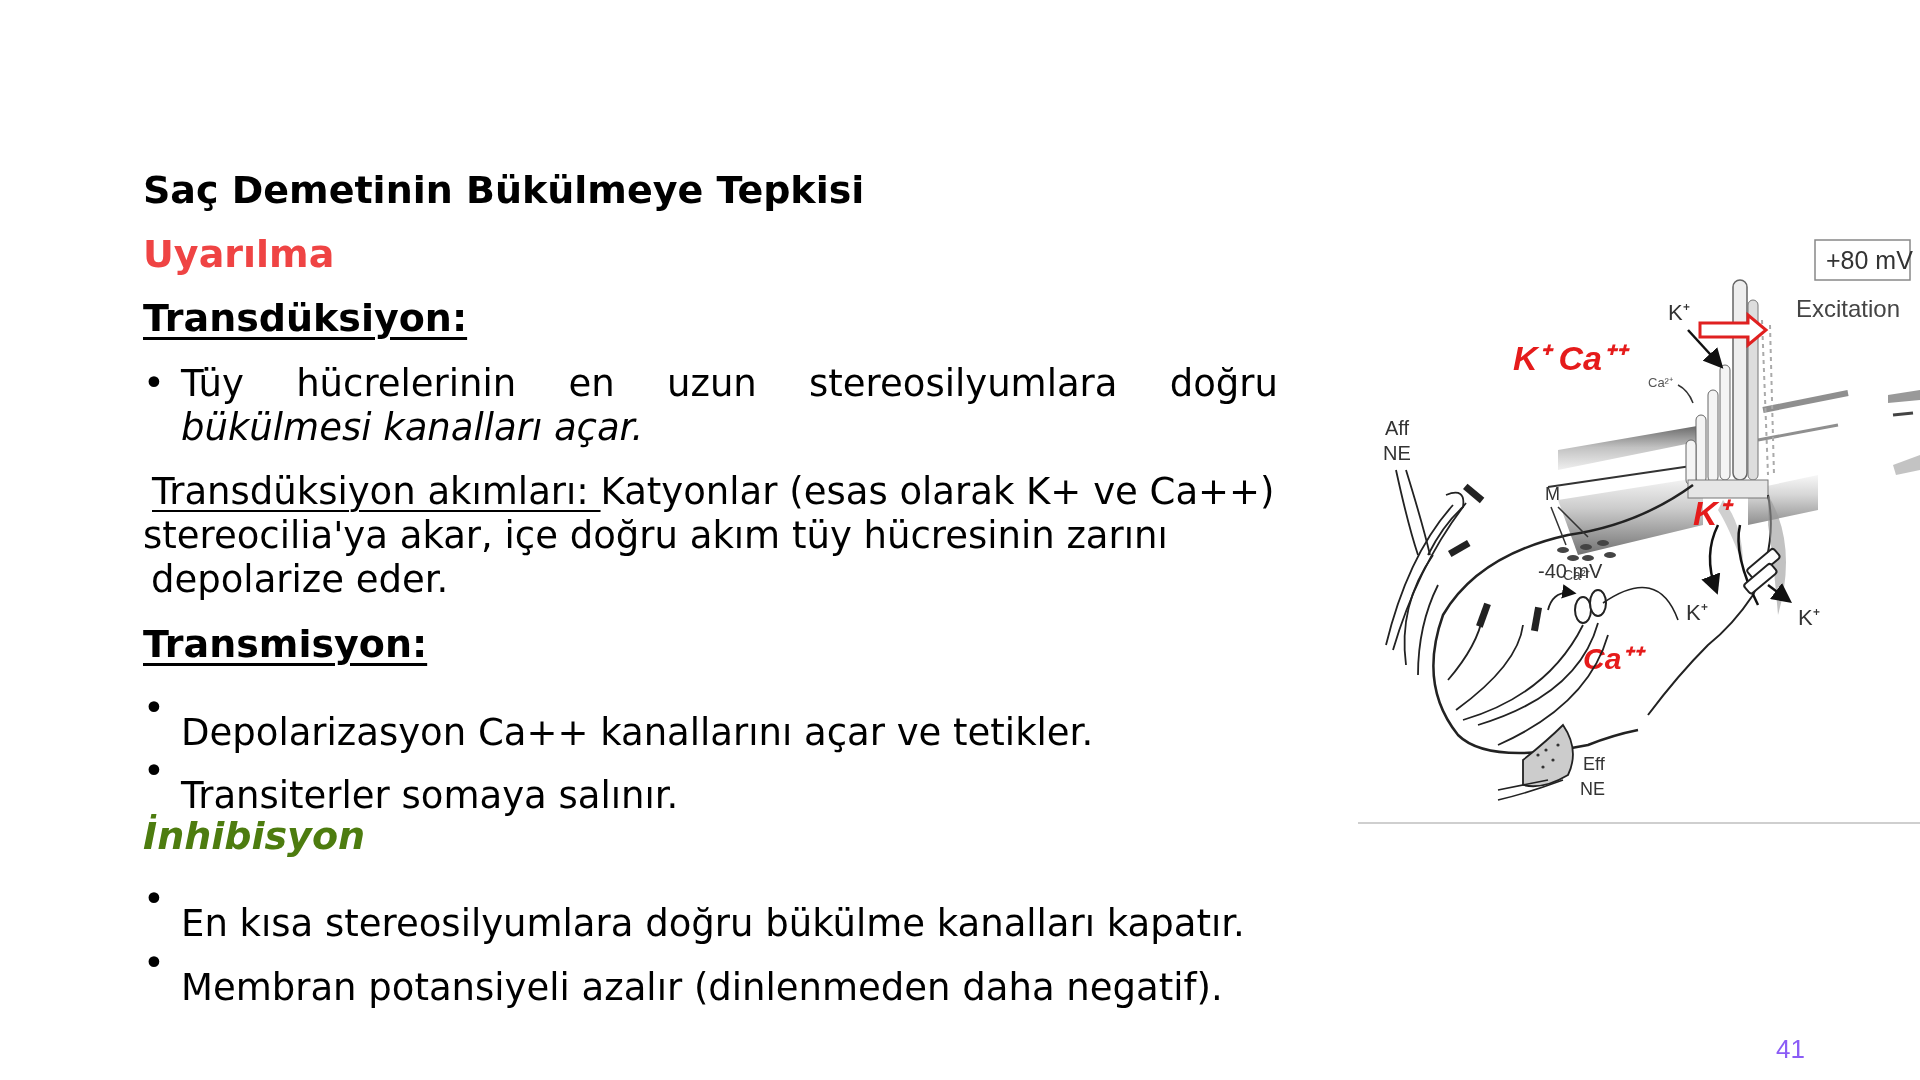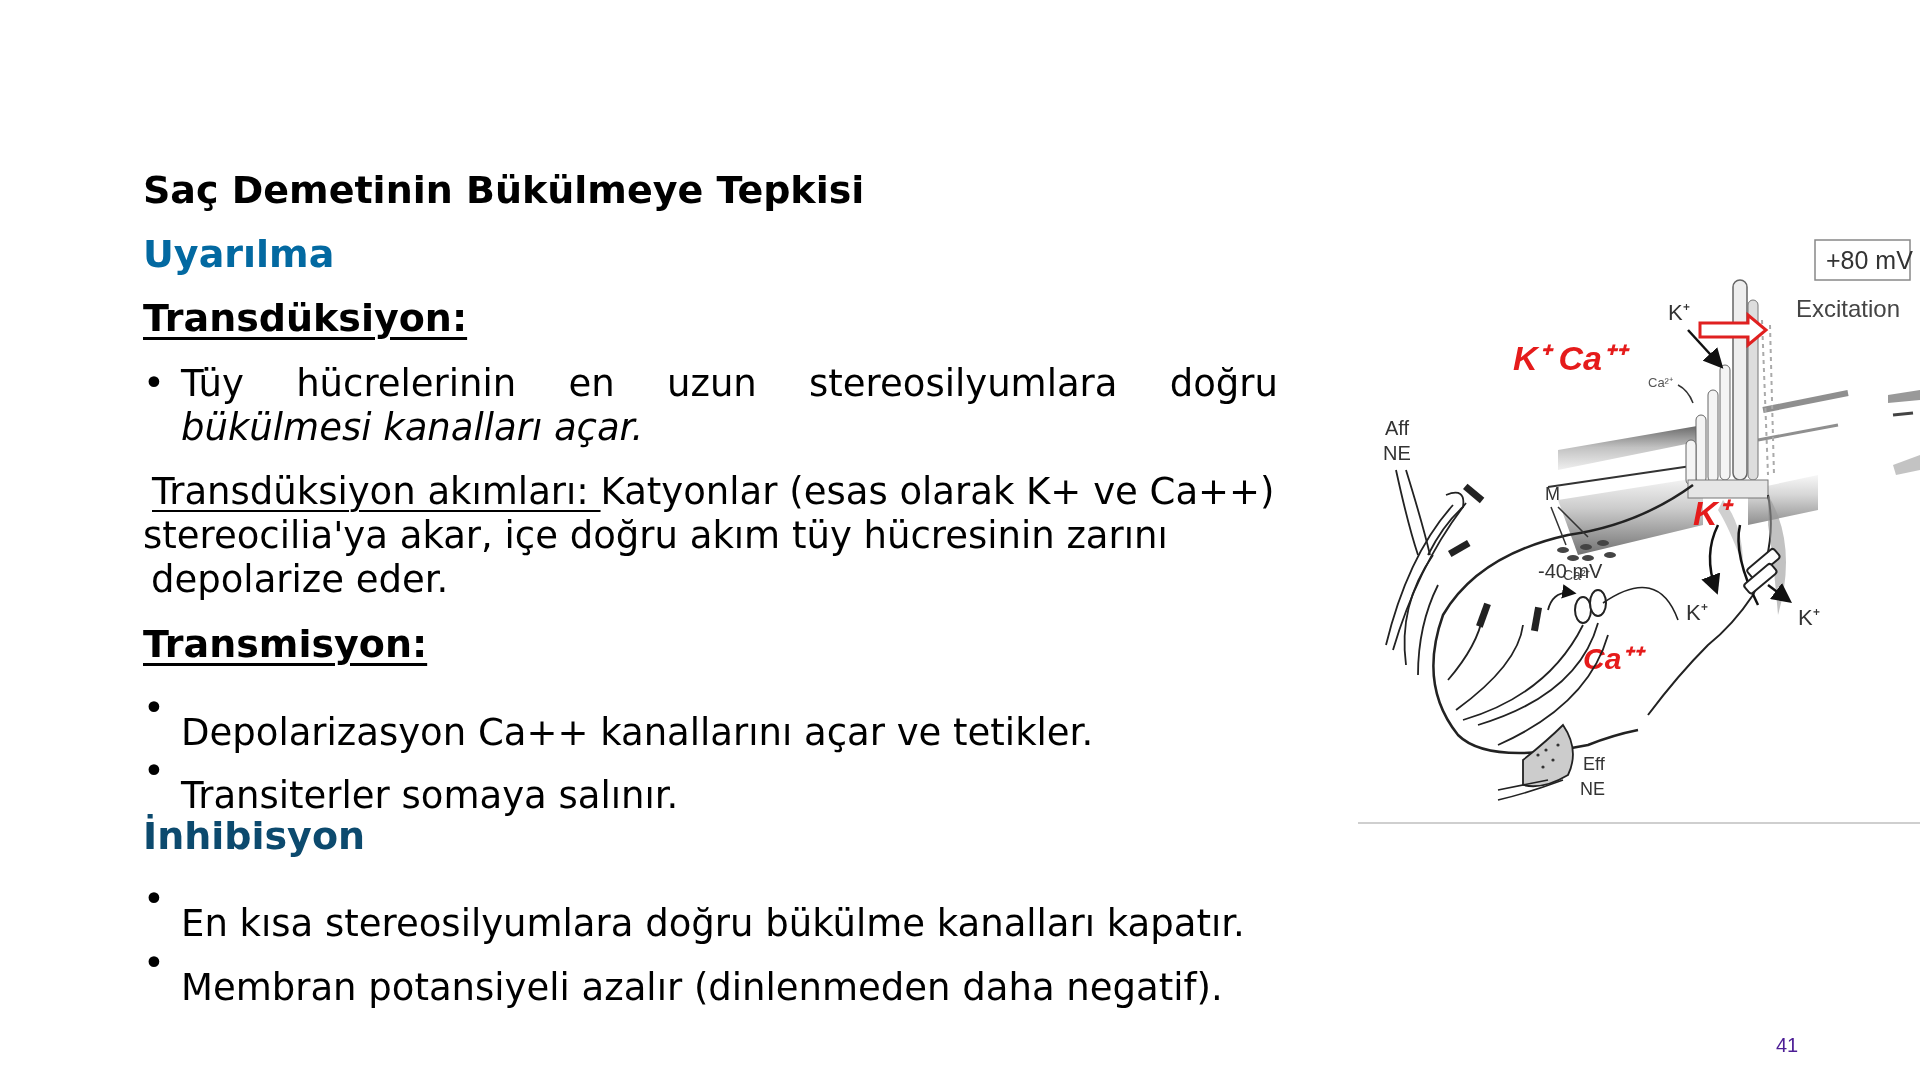--- a/index.html
+++ b/index.html
@@ -3,34 +3,34 @@
   <meta charset="utf-8">
   <style>
     html, body { margin: 0; padding: 0; }
     body {
       width: 1920px; height: 1080px; background: #ffffff; position: relative; overflow: hidden;
       font-family: "DejaVu Sans", sans-serif; color: #000;
     }
     .slide { position: absolute; left: 0; top: 0; width: 1540px; height: 1080px; }
     .line { position: absolute; left: 143px; white-space: nowrap; font-size: 37px; line-height: 44px; }
     .heading { font-weight: bold; font-size: 38px; }
-    .red { color: #0369a1; text-align: center; }
-    .blue { color: #0c4a6e; }
+    .red { color: #ef4444; text-align: center; }
+    .blue { color: #4d7c0f; font-style: italic; }
     .ul { text-decoration: underline; text-decoration-thickness: 3px; text-underline-offset: 6px; }
     .bullet-row { position: absolute; left: 143px; font-size: 37px; line-height: 44px; }
     .bullet { position: absolute; left: 0; top: 0; width: 36px; }
     .bullet-text { position: absolute; left: 38px; white-space: nowrap; margin-top: 24px; }
     .justified {
       position: absolute; left: 181px; width: 1097px; font-size: 37px; line-height: 44px;
       text-align: justify; text-align-last: justify; white-space: normal;
     }
     .diagram { position: absolute; left: 1348px; top: 225px; width: 580px; height: 605px; }
     .page-num {
       position: absolute; left: 1776px; top: 1034px; font-family: "Liberation Sans", sans-serif;
-      font-size: 20px; color: #4c1d95;
+      font-size: 26px; color: #8b5cf6;
     }
     svg text { font-family: "Liberation Sans", sans-serif; }
   </style>
 </head>
 <body>
 
 <div class="slide">
 
   <div class="line heading" style="top:168px;">Saç Demetinin Bükülmeye Tepkisi</div>
 

